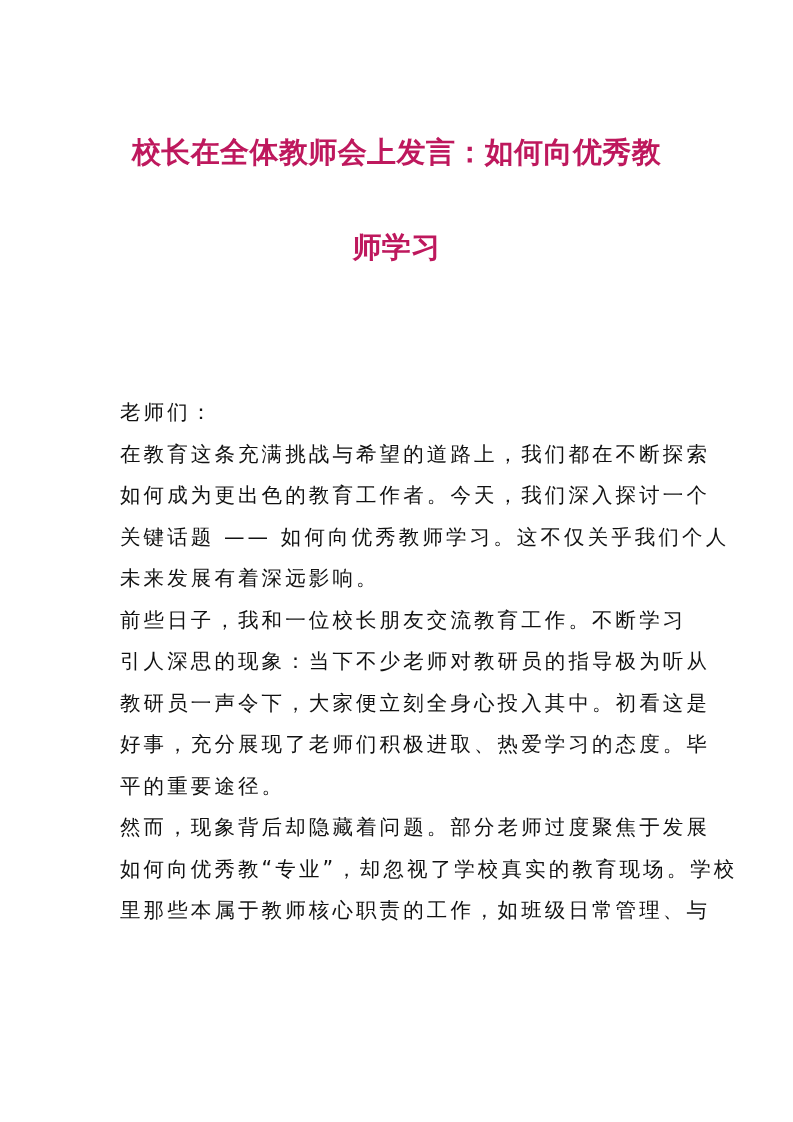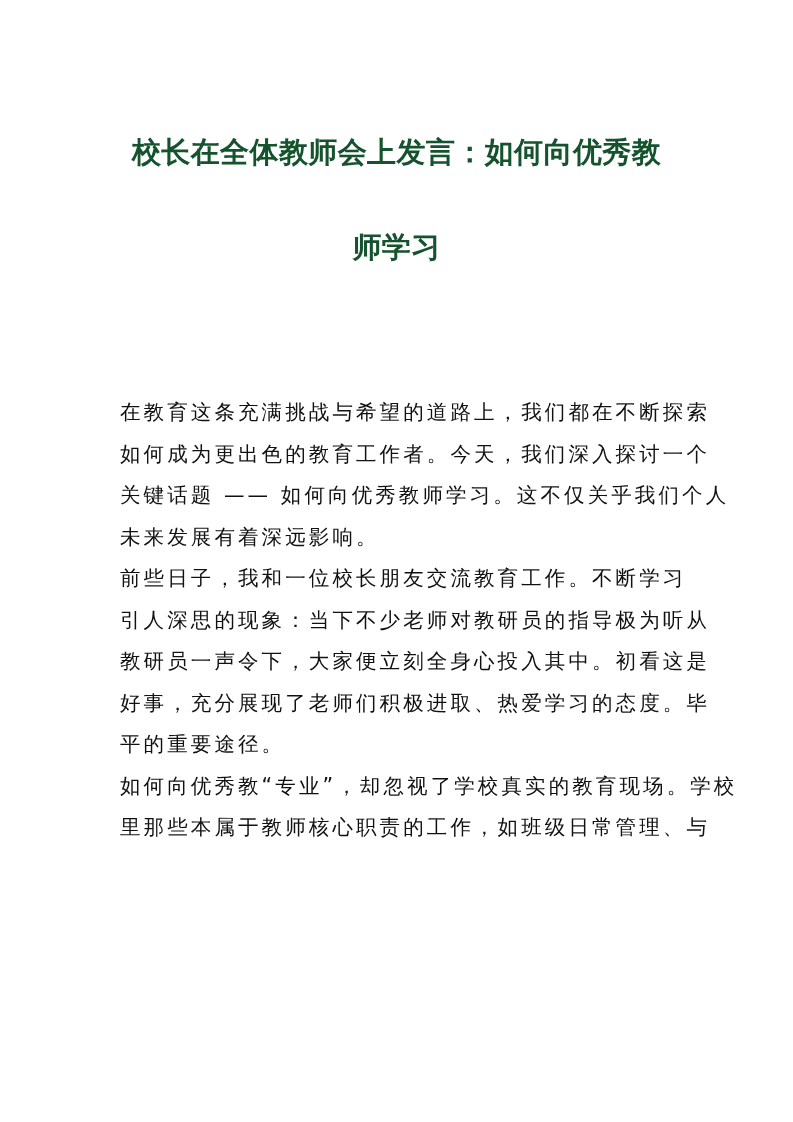--- a/index.html
+++ b/index.html
@@ -23,21 +23,21 @@
     background: #ffffff;
   }
   .title {
     position: absolute;
     left: 120px;
     width: 553px;
     text-align: center;
     font-weight: bold;
     font-size: 29px;
     letter-spacing: 0.4px;
-    color: #14532d;
+    color: #be185d;
     white-space: nowrap;
   }
   .title.l1 { top: 133px; }
   .title.l2 { top: 228px; }
   .body {
     position: absolute;
     left: 120px;
     top: 392px;
     width: 560px;
   }
@@ -52,26 +52,28 @@
 </style>
 </head>
 <body>
 
 <div class="page">
 
   <div class="title l1">校长在全体教师会上发言：如何向优秀教</div>
   <div class="title l2">师学习</div>
 
   <div class="body">
+    <div class="line">老师们：</div>
     <div class="line">在教育这条充满挑战与希望的道路上，我们都在不断探索</div>
     <div class="line">如何成为更出色的教育工作者。今天，我们深入探讨一个</div>
     <div class="line">关键话题 —— 如何向优秀教师学习。这不仅关乎我们个人</div>
     <div class="line">未来发展有着深远影响。</div>
     <div class="line">前些日子，我和一位校长朋友交流教育工作。不断学习</div>
     <div class="line">引人深思的现象：当下不少老师对教研员的指导极为听从</div>
     <div class="line">教研员一声令下，大家便立刻全身心投入其中。初看这是</div>
     <div class="line">好事，充分展现了老师们积极进取、热爱学习的态度。毕</div>
     <div class="line">平的重要途径。</div>
+    <div class="line">然而，现象背后却隐藏着问题。部分老师过度聚焦于发展</div>
     <div class="line">如何向优秀教“专业”，却忽视了学校真实的教育现场。学校</div>
     <div class="line">里那些本属于教师核心职责的工作，如班级日常管理、与</div>
   </div>
 
 </div>
 
 </body></html>

